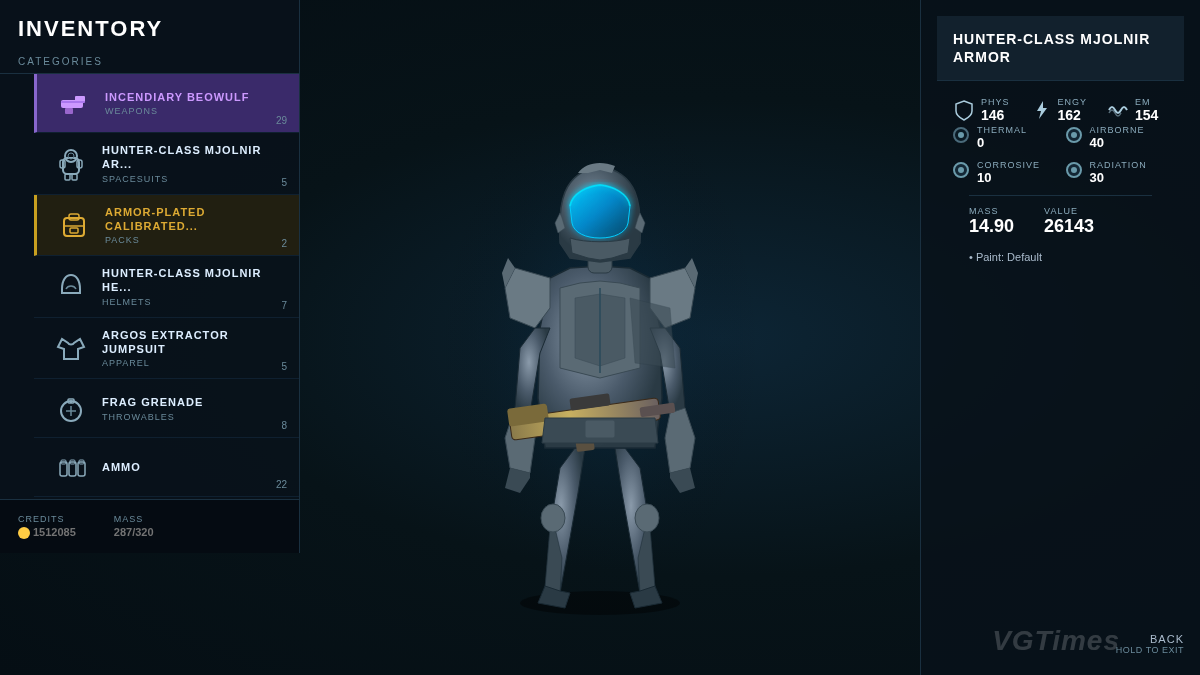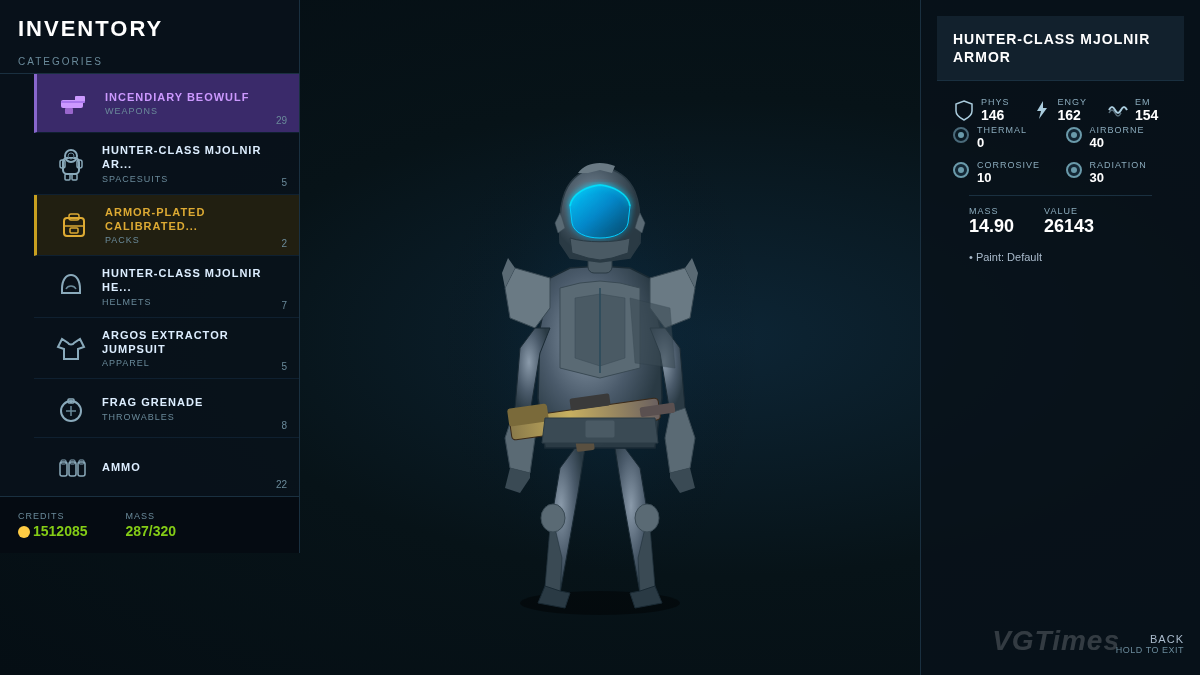--- a/index.html
+++ b/index.html
@@ -160,22 +160,22 @@
     }
 
     .footer-stat-label {
       font-size: 9px;
       color: #6a8a9a;
       letter-spacing: 1px;
       text-transform: uppercase;
     }
 
     .footer-stat-value {
-      font-size: 14px;
-      color: #84cc16;
+      font-size: 11px;
+      color: #737373;
       font-weight: bold;
       margin-top: 2px;
     }
 
     .credits-icon {
       display: inline-block;
       width: 12px;
       height: 12px;
       border-radius: 50%;
       background: #ffcc44;

